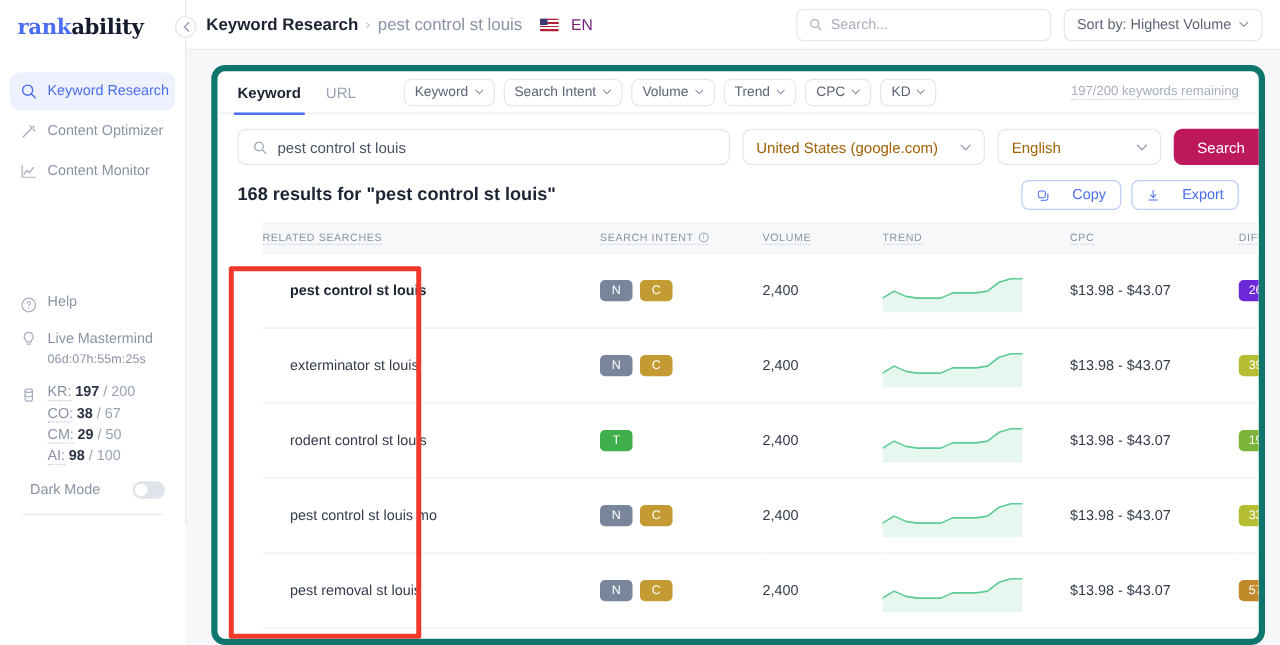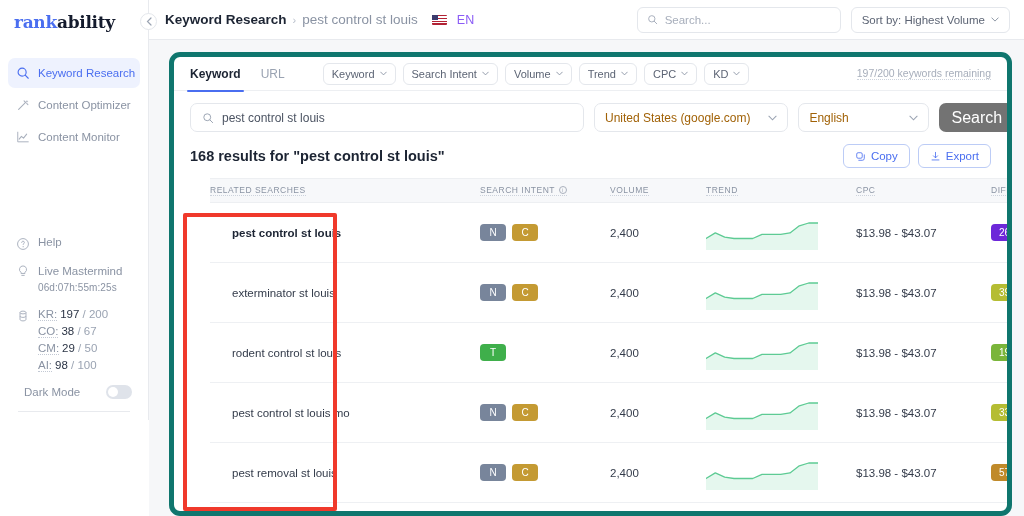--- a/index.html
+++ b/index.html
@@ -53,21 +53,21 @@
     display: flex; align-items: flex-start; gap: 8px;
     padding: 0 8px; margin-bottom: 12px;
     font-size: 11.5px; color: #8a93a3;
   }
   .sb-row .ico { width: 14px; height: 14px; flex: 0 0 14px; margin-top: 1px; }
   .mastermind-label { line-height: 1.45; }
   .timer { font-size: 10px; color: #8a93a3; letter-spacing: 0.1px; }
   .quota-list { display: flex; flex-direction: column; gap: 5px; font-size: 11.5px; }
   .quota-line { color: #9aa3b2; white-space: nowrap; }
   .quota-line .lbl { border-bottom: 1px dotted #c3c9d4; color: #8a93a3; }
-  .quota-line .val { color: #2b3445; font-weight: 400; margin-left: 3px; }
+  .quota-line .val { color: #2b3445; font-weight: 700; margin-left: 3px; }
   .quota-line .tot { color: #9aa3b2; }
   .dark-row { display: flex; align-items: center; gap: 8px; padding: 0 8px; margin-bottom: 10px; }
   .toggle {
     width: 26px; height: 14px; border-radius: 8px; background: #dfe3ea;
     position: relative; margin-left: auto;
   }
   .toggle::after {
     content: ""; position: absolute; left: 2px; top: 2px;
     width: 10px; height: 10px; border-radius: 50%; background: #fff;
   }
@@ -82,21 +82,21 @@
     flex: 0 0 40px;
   }
   .crumb { display: flex; align-items: center; gap: 6px; font-size: 13.5px; white-space: nowrap; }
   .crumb .c1 { color: #1c2433; font-weight: 700; }
   .crumb .sep { color: #b8bfcb; font-size: 11px; }
   .crumb .c2 { color: #8a93a3; }
   .flag { width: 15px; height: 10px; border-radius: 1px; display: inline-block; position: relative;
           background: linear-gradient(#b22234 0 14%, #fff 14% 28%, #b22234 28% 42%, #fff 42% 56%,
                                       #b22234 56% 70%, #fff 70% 84%, #b22234 84% 100%); margin-left: 8px; }
   .flag::after { content: ""; position: absolute; left: 0; top: 0; width: 6px; height: 5px; background: #3c3b6e; }
-  .crumb .lang { color: #8b5cf6; font-size: 12.5px; margin-left: 4px; }
+  .crumb .lang { color: #701a75; font-size: 12.5px; margin-left: 4px; }
 
   .topbar-right { margin-left: auto; display: flex; align-items: center; gap: 10px; }
   .top-search {
     width: 204px; height: 26px; border: 1px solid #e4e7ec; border-radius: 6px;
     display: flex; align-items: center; gap: 7px; padding: 0 9px;
     font-size: 11.5px; color: #a7aebb; background: #fff;
   }
   .sort-btn {
     height: 26px; border: 1px solid #e4e7ec; border-radius: 6px; background: #fff;
     display: flex; align-items: center; gap: 6px; padding: 0 10px;
@@ -142,30 +142,30 @@
   .select {
     height: 29px; border: 1px solid #e4e7ec; border-radius: 7px; background: #fff;
     display: flex; align-items: center; padding: 0 10px; font-size: 12px; color: #a16207;
     white-space: nowrap;
   }
   .select .cv { flex: 1; }
   .select .cav { margin-left: 18px; color: #9aa3b2; font-size: 9px; }
   .sel-country { flex: 0 0 190px; }
   .sel-lang { flex: 0 0 131px; }
   .search-btn {
-    flex: 0 0 75px; height: 29px; border-radius: 7px; background: #737373;
-    color: #fff; font-size: 16px; display: flex; align-items: center; justify-content: center;
+    flex: 0 0 75px; height: 29px; border-radius: 7px; background: #be185d;
+    color: #fff; font-size: 12px; display: flex; align-items: center; justify-content: center;
   }
 
   .results-head { display: flex; align-items: center; padding: 4px 16px 10px 16px; }
   .results-title { font-size: 14.5px; font-weight: 700; color: #1c2433; }
   .res-actions { margin-left: auto; display: flex; gap: 8px; }
   .outline-btn {
     height: 24px; border: 1px solid #bcccf6; border-radius: 6px; background: #fff;
-    color: #4a6ef0; font-size: 11.5px; display: flex; align-items: center; gap: 5px;
+    color: #4a6ef0; font-size: 11.5px; display: flex; align-items: center; gap: 18px;
     padding: 0 11px; white-space: nowrap;
   }
 
   
   .tbl { width: 100%; border-collapse: collapse; table-layout: fixed; }
   .tbl thead th {
     background: #f7f8fa; height: 24px; font-size: 8.5px; letter-spacing: 0.5px;
     color: #8a93a3; font-weight: 400; text-align: left; padding: 0 0 0 0;
     border-top: 1px solid #edeff2; border-bottom: 1px solid #edeff2;
   }

